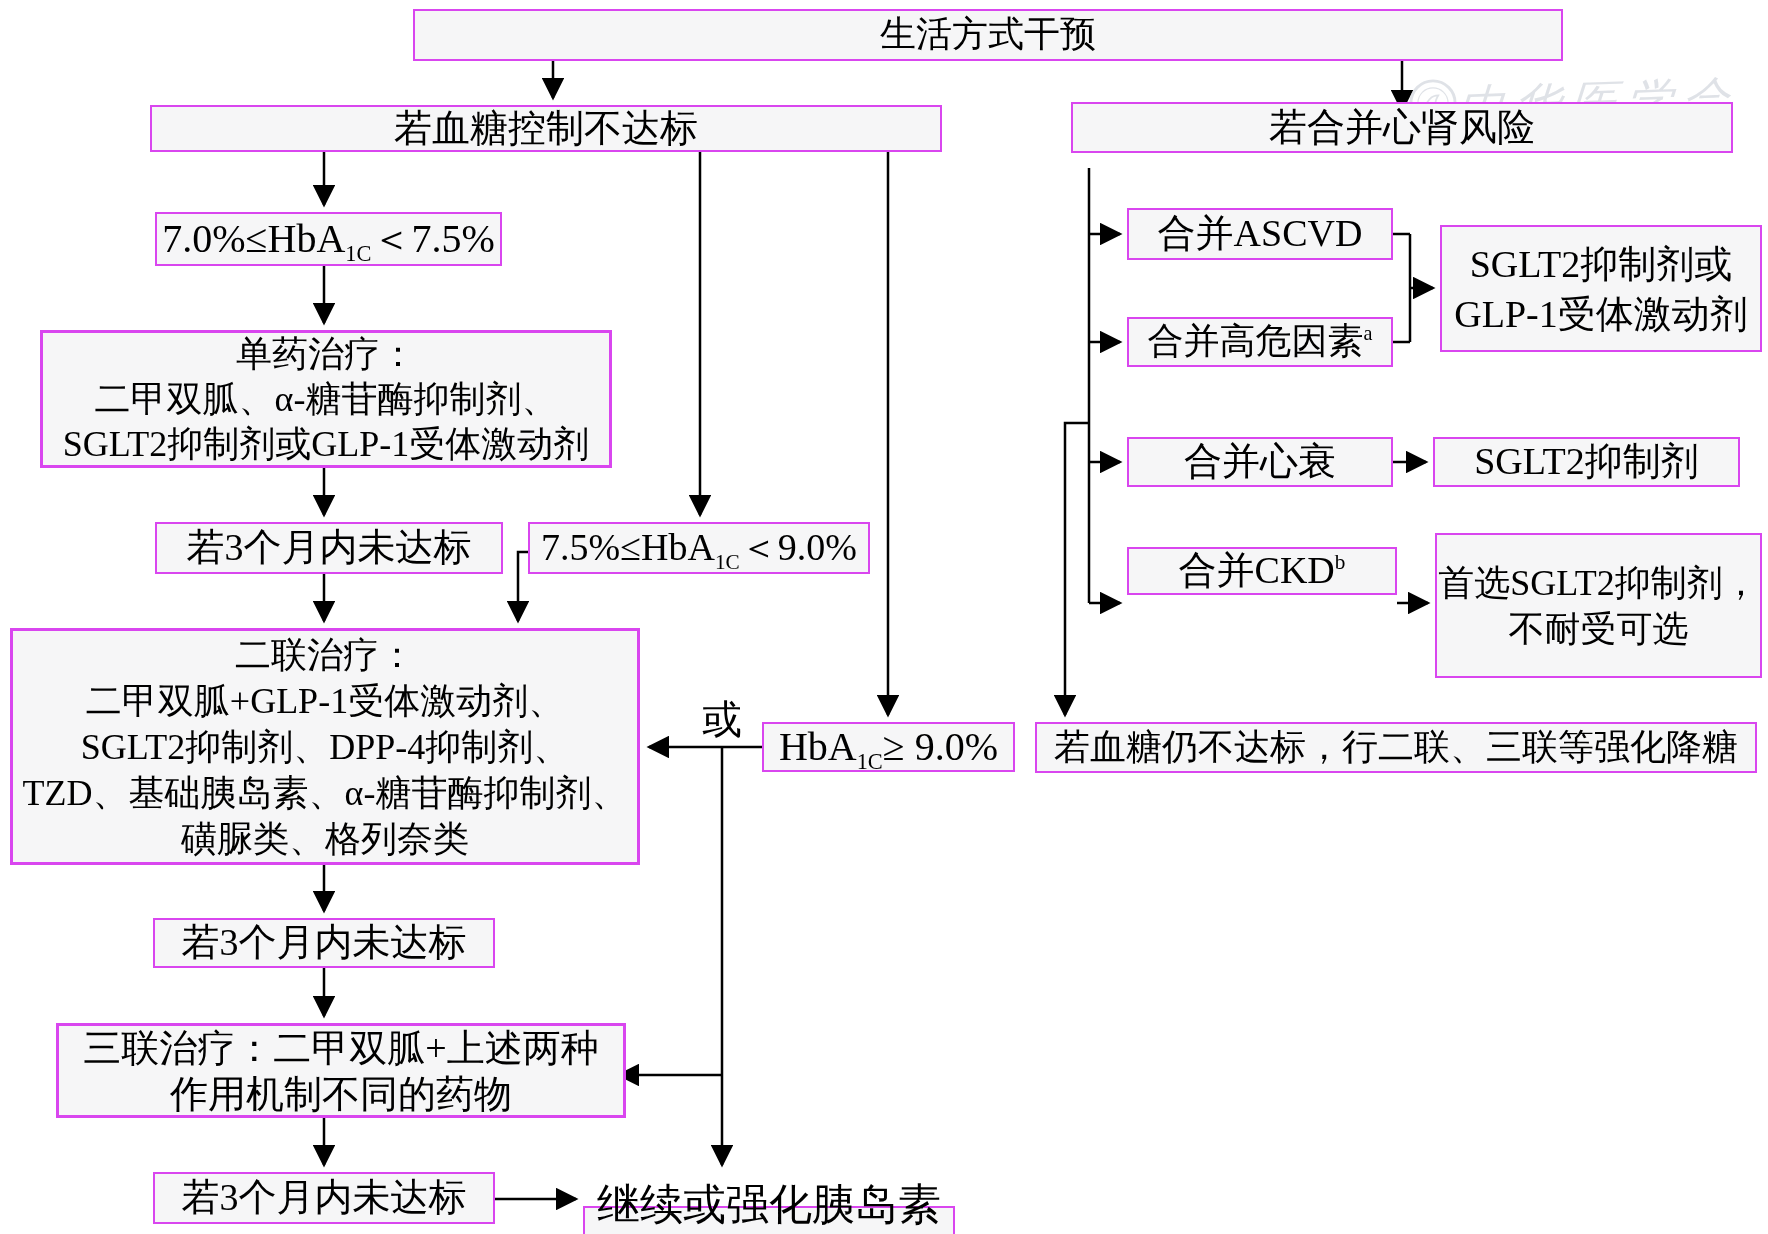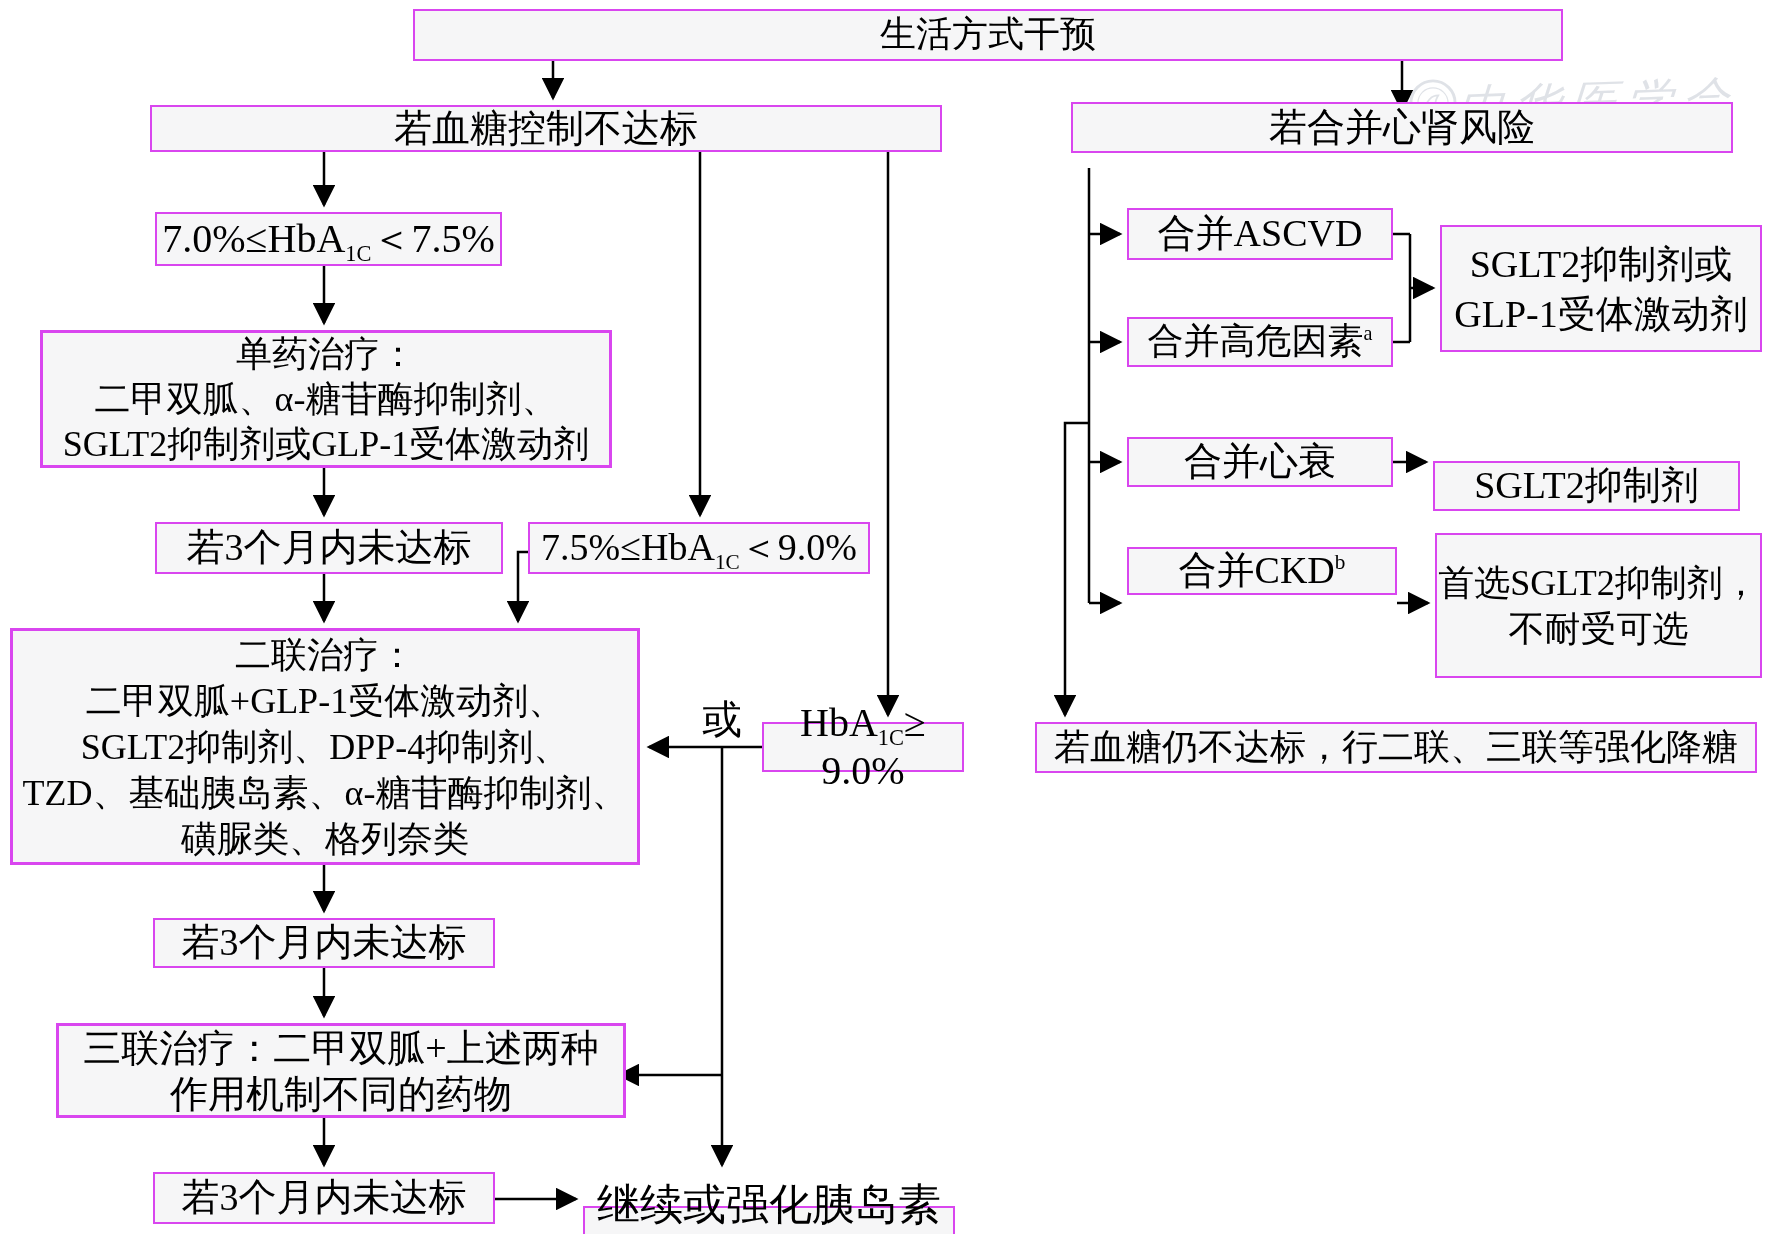--- a/index.html
+++ b/index.html
@@ -136,21 +136,21 @@
 <div class="box thick" style="left:10px; top:628px; width:630px; height:237px; font-size:36px; line-height:46px;">
   <div class="lines">二联治疗：
 二甲双胍+GLP-1受体激动剂、
 SGLT2抑制剂、DPP-4抑制剂、
 TZD、基础胰岛素、α-糖苷酶抑制剂、
 磺脲类、格列奈类</div>
 </div>
 
 <div class="floating-label" style="left:692px; top:692px; width:60px; text-align:center;">或</div>
 
-<div class="box" style="left:762px; top:722px; width:202px; height:50px; font-size:40px;">
+<div class="box" style="left:762px; top:722px; width:253px; height:50px; font-size:40px;">
   <span><span>HbA</span><sub>1C</sub><span>≥ 9.0%</span></span>
 </div>
 
 <div class="box" style="left:153px; top:918px; width:342px; height:50px;">
   <span>若3个月内未达标</span>
 </div>
 
 <div class="box thick" style="left:56px; top:1023px; width:570px; height:95px; line-height:46px;">
   <div class="lines">三联治疗：二甲双胍+上述两种
 作用机制不同的药物</div>
@@ -174,21 +174,21 @@
 
 <div class="box" style="left:1440px; top:225px; width:322px; height:127px; line-height:50px;">
   <div class="lines">SGLT2抑制剂或
 GLP-1受体激动剂</div>
 </div>
 
 <div class="box" style="left:1127px; top:437px; width:266px; height:50px;">
   <span>合并心衰</span>
 </div>
 
-<div class="box" style="left:1433px; top:437px; width:307px; height:50px;margin-top:24px;">
+<div class="box" style="left:1433px; top:437px; width:307px; height:50px;">
   <span>SGLT2抑制剂</span>
 </div>
 
 <div class="box" style="left:1127px; top:547px; width:270px; height:48px;">
   <span><span>合并CKD</span><sup>b</sup></span>
 </div>
 
 <div class="box" style="left:1435px; top:533px; width:327px; height:145px; font-size:36px; line-height:46px;">
   <div>
     <div>首选SGLT2抑制剂，</div>

